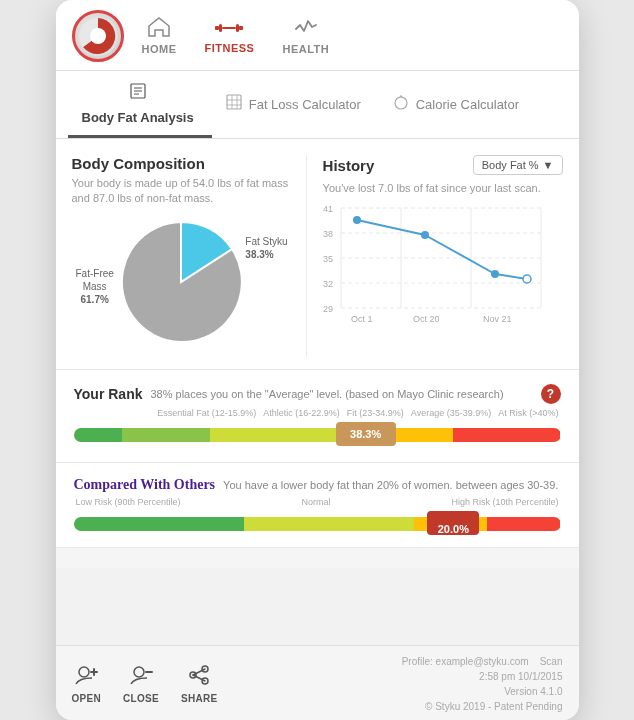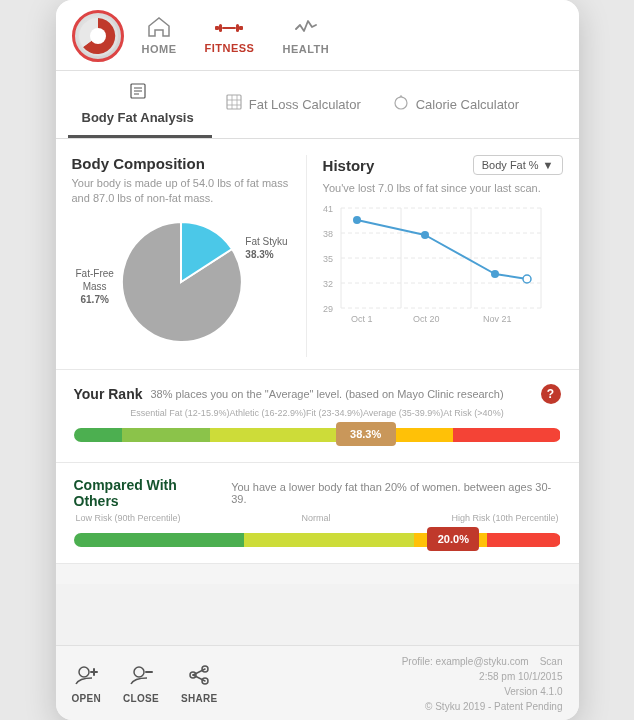--- a/index.html
+++ b/index.html
@@ -198,25 +198,26 @@
       font-size: 12px;
       font-weight: 700;
       display: flex;
       align-items: center;
       justify-content: center;
       cursor: pointer;
       flex-shrink: 0;
     }
     .rank-labels {
       display: flex;
-      justify-content: center;
+      justify-content: flex-end;
       font-size: 9px;
       color: #aaa;
       margin-bottom: 4px;
       padding: 0 2px;
+      gap: 7px;
     }
     .rank-bar-container {
       position: relative;
       height: 26px;
       margin-bottom: 4px;
     }
     .rank-bar-bg {
       position: absolute;
       top: 6px;
       left: 0; right: 0;
@@ -250,21 +251,22 @@
     }
     .compared-title-row {
       display: flex;
       align-items: center;
       gap: 8px;
       margin-bottom: 4px;
     }
     .compared-title {
       font-size: 14px;
       font-weight: 700;
-      color: #14532d;
+      color: #4c1d95;
+      font-family: Liberation Serif, serif;
     }
     .compared-desc {
       font-size: 11px;
       color: #888;
     }
     .compared-labels {
       display: flex;
       justify-content: space-between;
       font-size: 9px;
       color: #aaa;
@@ -285,21 +287,21 @@
       display: flex;
     }
     .compared-indicator {
       position: absolute;
       top: 0;
       width: 52px;
       height: 24px;
       background: #c0392b;
       border-radius: 4px;
       display: flex;
-      align-items: center;
+      align-items: flex-end;
       justify-content: center;
       font-size: 11px;
       font-weight: 700;
       color: #fff;
     }
     
     .bottom-toolbar {
       background: #f5f5f5;
       border-top: 1px solid #e0e0e0;
       display: flex;

